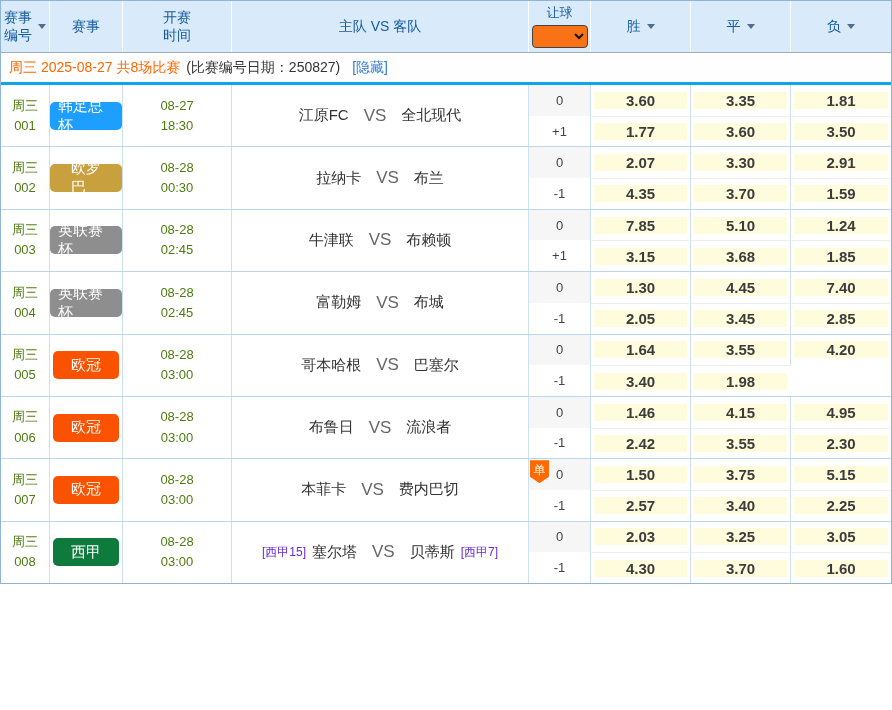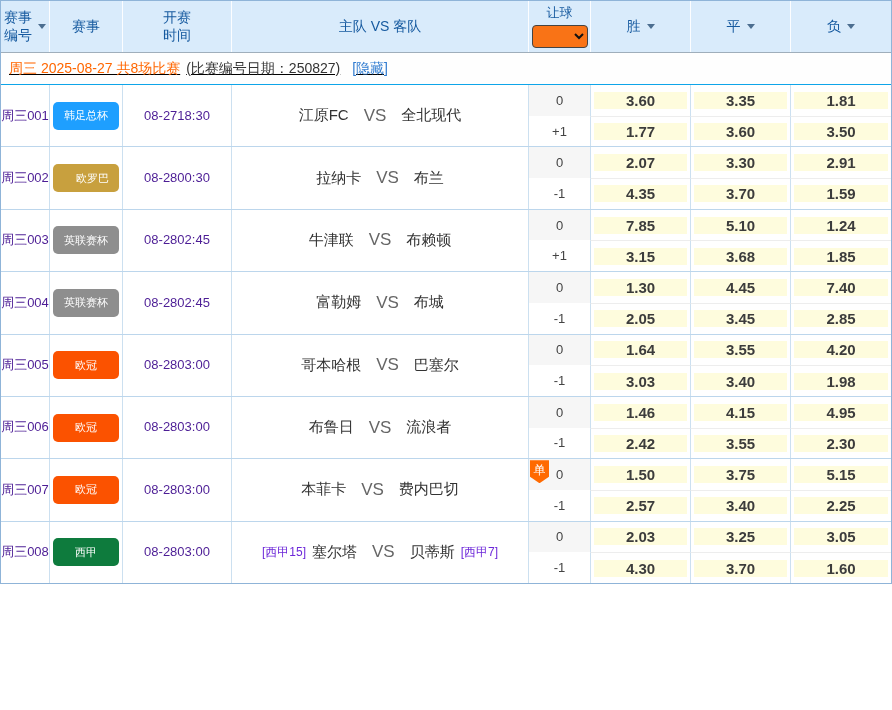--- a/index.html
+++ b/index.html
@@ -37,44 +37,43 @@
   .hc-select {
     font-family:inherit; font-size:13px; color:#111;
     border:1.5px solid #444; border-radius:4px;
     background:#f97316; height:23px; width:56px; padding:0 18px;
   }
   
   .subheader {
     height:32px; flex:0 0 32px;
     display:flex; align-items:center;
     padding-left:8px; font-size:14px; background:#FEFEFE;
-    border-bottom:1px solid #0ea5e9;
-    text-decoration:underline;
+    border-bottom:3px solid #0ea5e9;
   }
   .sub-date { color:#FF6600; }
   .sub-note { color:#333; margin-left:6px; }
   .sub-hide { color:#2F7BD0; margin-left:12px; text-decoration:none; cursor:pointer; }
   
   .table-body { flex:1; display:flex; flex-direction:column; }
   .match-group {
     flex:1;
     display:grid;
     grid-template-columns:48px 73px 109px 297px 62px 100px 100px 1fr;
     grid-template-rows:1fr 1fr;
     border-bottom:1px solid #BCD6EC;
   }
   .match-group:last-child { border-bottom:none; }
   .cell { display:flex; align-items:center; justify-content:center; border-left:1px solid #CCE0F0; }
   .cell.c1 { border-left:none; }
   .span2 { grid-row:1 / span 2; }
-  .id-cell, .time-cell { flex-direction:row; color:#4c1d95; font-size:13px; line-height:1.55; }
+  .id-cell, .time-cell { flex-direction:column; color:#4d7c0f; font-size:13px; line-height:1.55; }
   .league-badge {
     min-width:66px; height:28px; padding:0 8px;
     display:flex; align-items:center; justify-content:center;
-    color:#fff; font-size:11px; border-radius:5px; cursor:pointer;
+    color:#fff; font-size:15px; border-radius:5px; cursor:pointer;
   }
   .teams-cell { font-size:15px; color:#333; }
   .teams-cell .vs { font-size:17px; color:#666; margin:0 15px; }
   .teams-cell .rank { font-size:12px; color:#6d28d9; margin:0 6px; }
   .teams-cell span:empty { display:none; }
   
   .hc-td { position:relative; font-size:13px; color:#444; }
   .hc-td.r1 { grid-row:1; background:#F6F6F6; }
   .hc-td.r2 { grid-row:2; background:#fff; }
   .single-badge {
@@ -353,23 +352,20 @@
     <div class="cell hc-td r1 c5">
 
       <span>0</span>
     </div>
     <div class="cell hc-td r2 c5">
       <span>-1</span>
     </div>
     <div class="cell odds-td r1 c6">
       <span class="odds-box">1.64</span>
     </div>
-    <div class="cell odds-td r2 c6">
-      <span class="odds-box">3.03</span>
-    </div>
     <div class="cell odds-td r1 c7">
       <span class="odds-box">3.55</span>
     </div>
     <div class="cell odds-td r2 c7">
       <span class="odds-box">3.40</span>
     </div>
     <div class="cell odds-td r1 c8">
       <span class="odds-box">4.20</span>
     </div>
     <div class="cell odds-td r2 c8">

